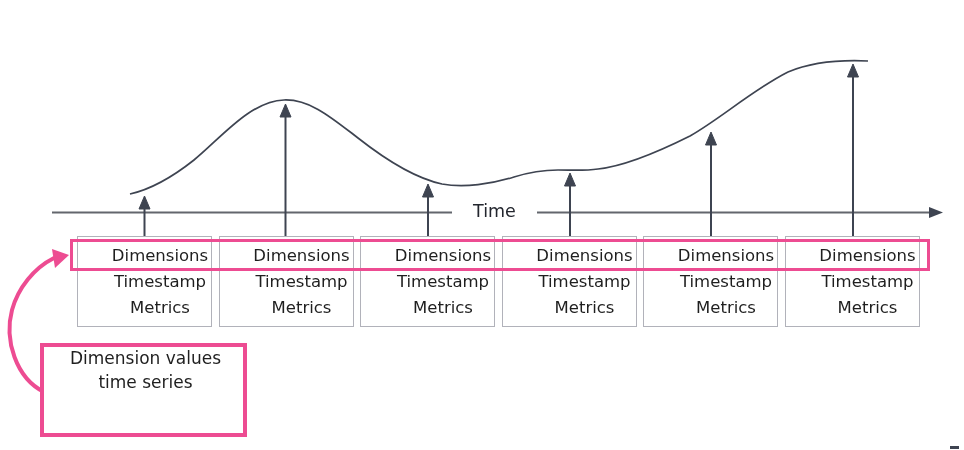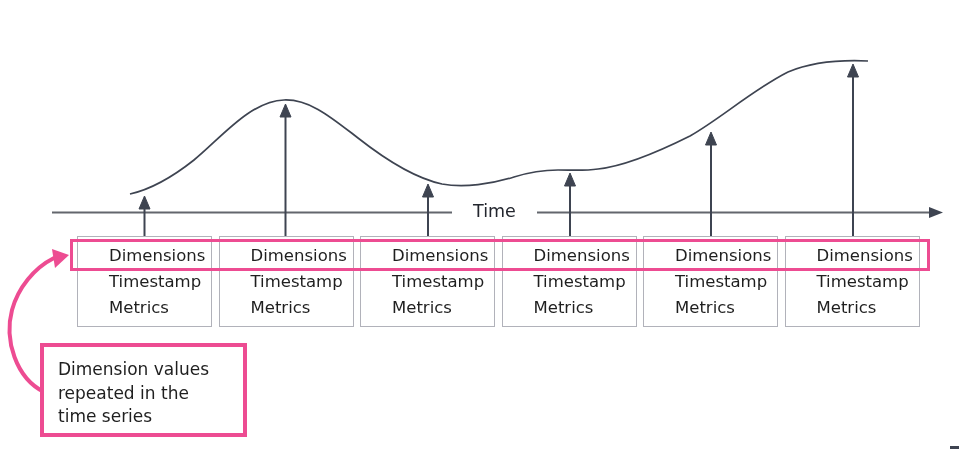--- a/index.html
+++ b/index.html
@@ -4,20 +4,21 @@
 <style>
   html, body { margin: 0; padding: 0; background: #ffffff; }
   .stage {
     position: relative;
     width: 964px;
     height: 450px;
     background: #ffffff;
     overflow: hidden;
     font-family: "DejaVu Sans", "Liberation Sans", sans-serif;
     color: #1f1f1f;
+    text-align: center;
   }
   .canvas-svg {
     position: absolute;
     left: 0; top: 0;
     width: 964px; height: 450px;
     z-index: 1;
   }
   .time-label {
     position: absolute;
     left: 473px; top: 201px;
@@ -54,21 +55,21 @@
     background: transparent;
     z-index: 3;
   }
   .callout {
     position: absolute;
     left: 40px; top: 343px;
     width: 207px; height: 94px;
     box-sizing: border-box;
     border: 4px solid #ed4c92;
     background: #ffffff;
-    padding: 11px 10px 0 14px;
+    padding: 0 10px 0 14px;
     font-size: 17px;
     line-height: 23.5px;
     color: #1f1f1f;
     z-index: 4;
   }
   .callout span { display: block; white-space: nowrap; }
   .corner-artifact {
     position: absolute;
     left: 950px; top: 446px;
     width: 9px; height: 3px;
@@ -168,19 +169,18 @@
       <span>Dimensions</span>
       <span>Timestamp</span>
       <span>Metrics</span>
     </div>
   </div>
 
   <div class="highlight-band"></div>
 
   <div class="callout">
     <span>Dimension values</span>
-    <span>repeated in the</span>
     <span>time series</span>
   </div>
 
   <div class="corner-artifact"></div>
 
 </div>
 
 </body></html>

